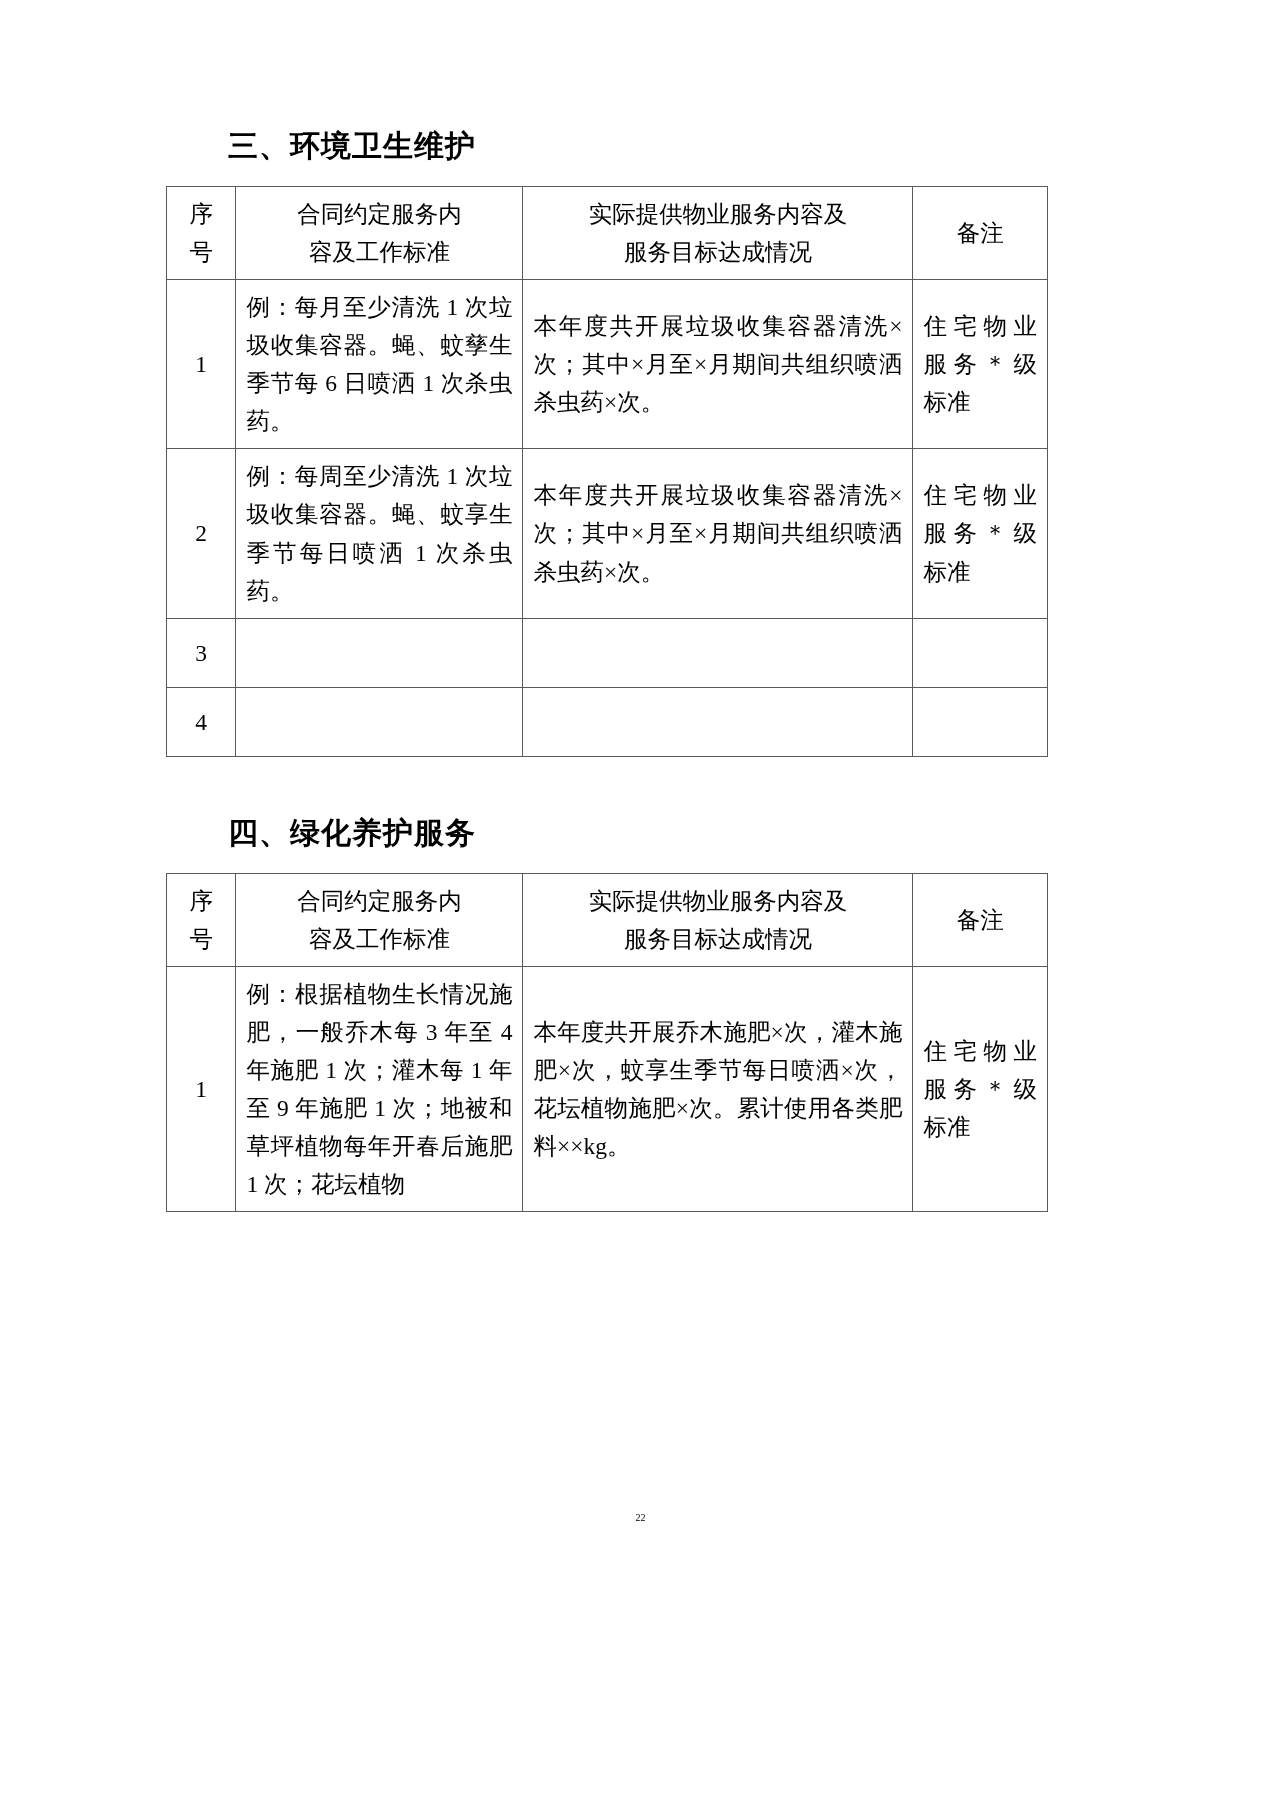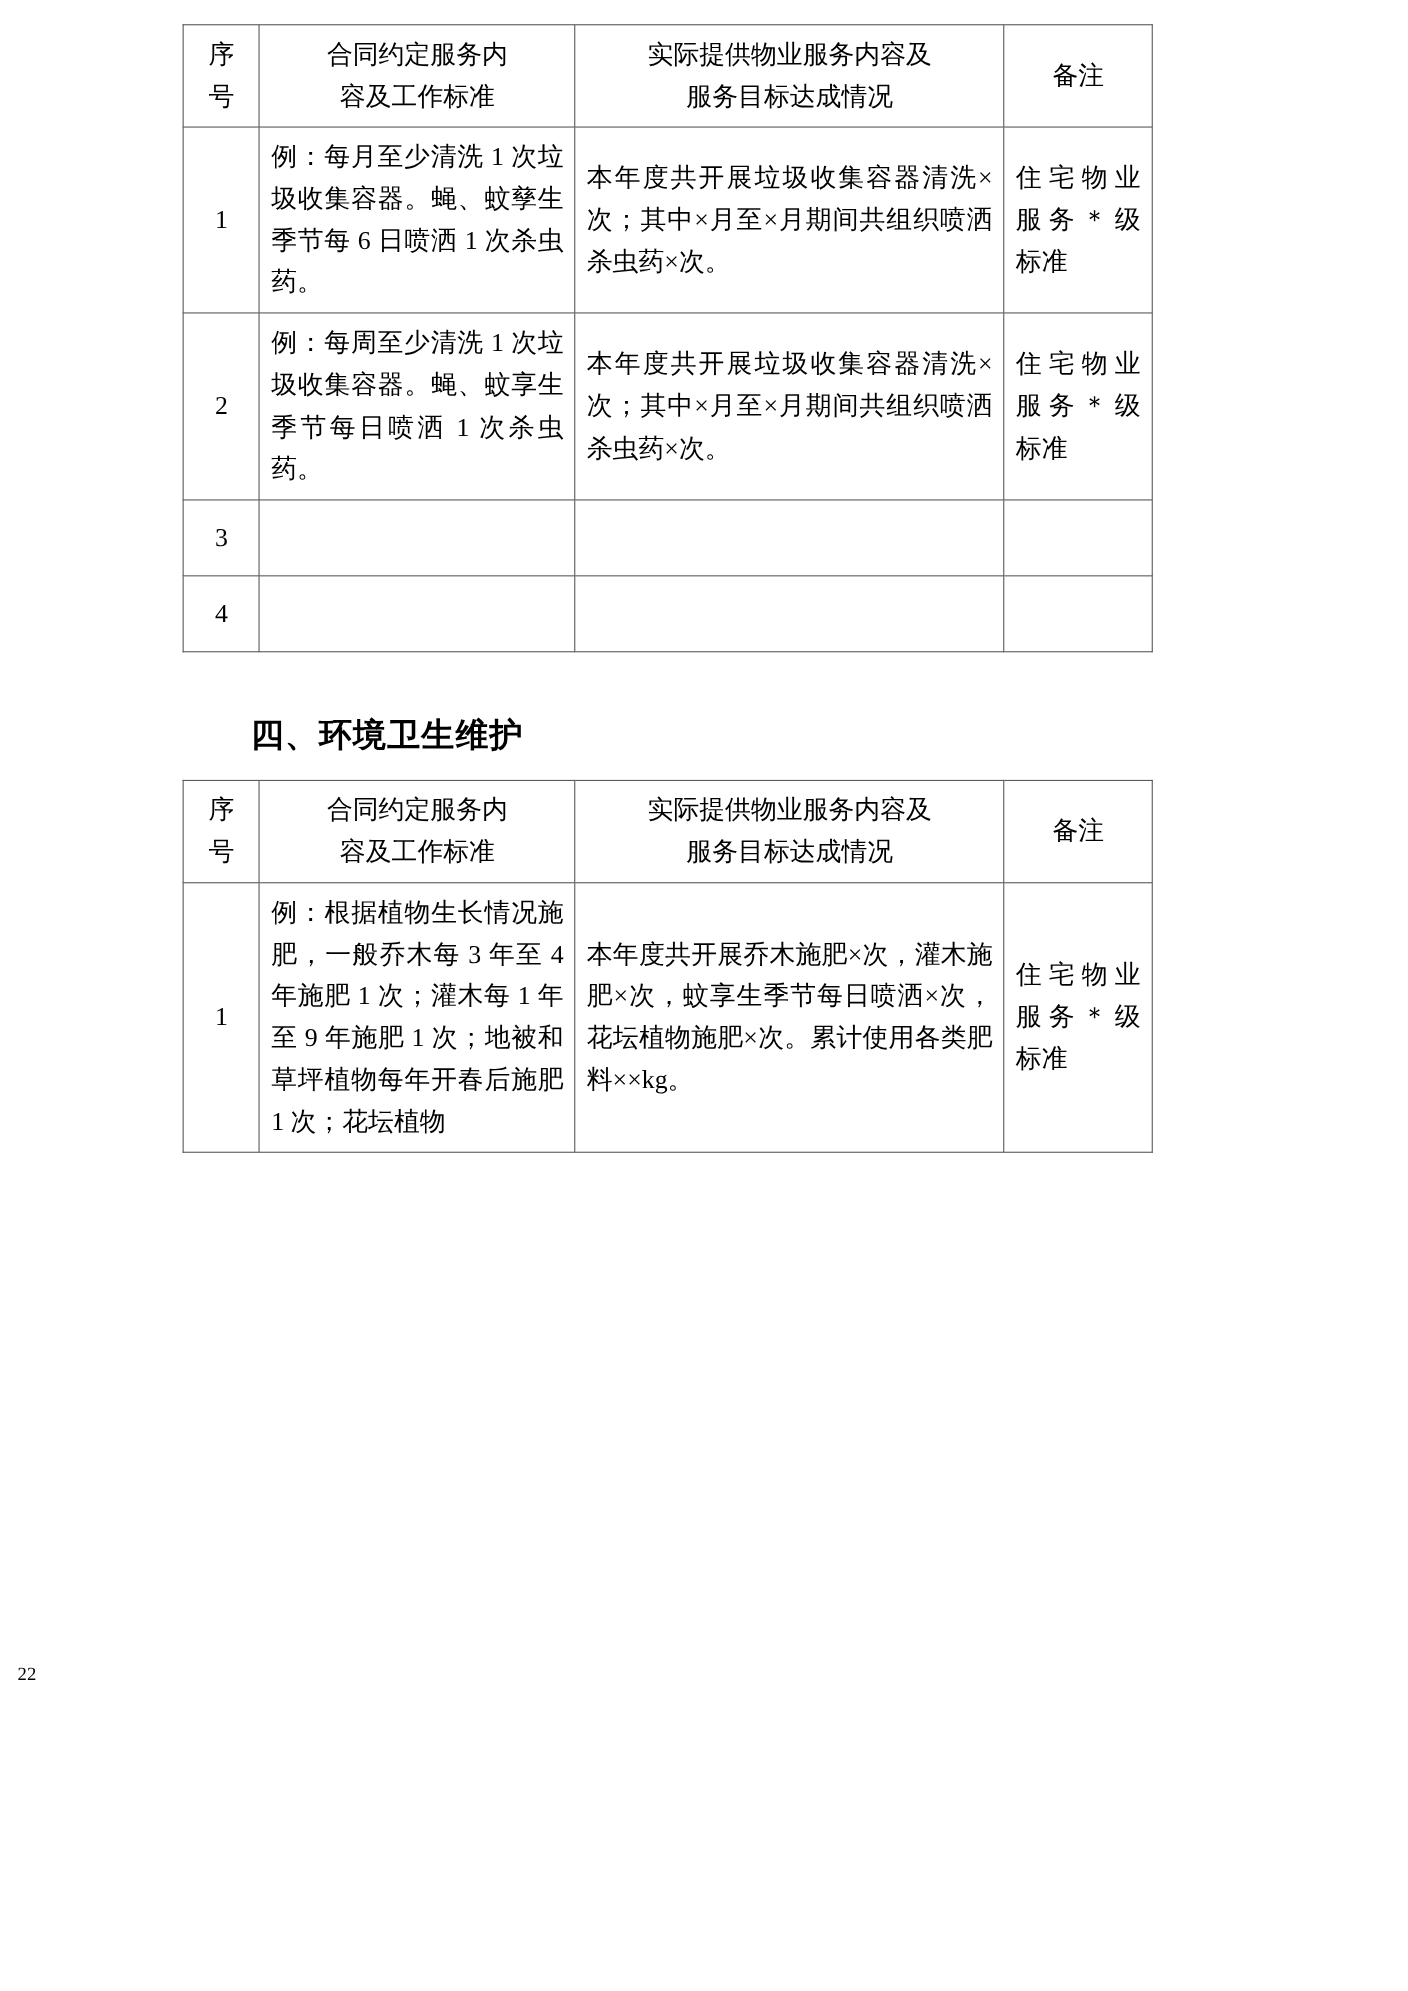--- a/index.html
+++ b/index.html
@@ -83,33 +83,37 @@
   }
   .row-empty td { height: 52px; }
 
   .seq-num {
     font-size: 24px;
   }
 
   
   .page-number {
     position: absolute;
-    left: 16px;
+    left: 1px;
     right: 0;
     top: 1512px;
-    font-size: 17px;
+    text-align: center;
+    font-size: 10px;
     font-family: "Liberation Serif", "DejaVu Serif", serif;
   }
 </style>
 </head>
 <body>
 
 <div class="page">
   <div class="content">
 
+    <div class="heading-block-1">
+      <h2 class="section-heading">三、环境卫生维护</h2>
+    </div>
 
     <table class="doc-table">
       <colgroup>
         <col class="col-seq">
           <col class="col-std">
           <col class="col-act">
           <col class="col-note">
       </colgroup>
       <tbody>
         <tr>
@@ -152,21 +156,21 @@
         <tr class="row-empty">
           <td class="col-seq seq-num">4</td>
           <td class="cell-just"></td>
           <td class="cell-just"></td>
           <td class="cell-just"></td>
         </tr>
       </tbody>
     </table>
 
     <div class="heading-block-2">
-      <h2 class="section-heading">四、环境卫生维护</h2>
+      <h2 class="section-heading">四、绿化养护服务</h2>
     </div>
 
     <table class="doc-table">
       <colgroup>
         <col class="col-seq">
           <col class="col-std">
           <col class="col-act">
           <col class="col-note">
       </colgroup>
       <tbody>

